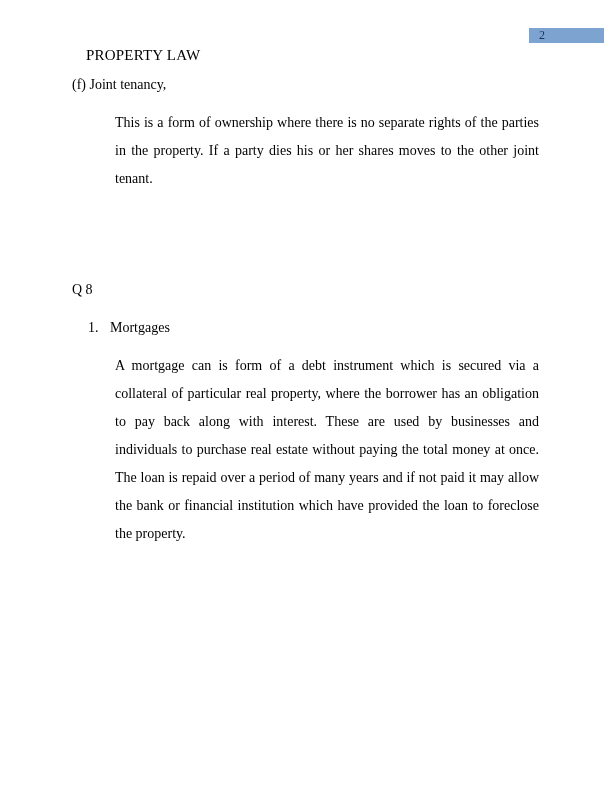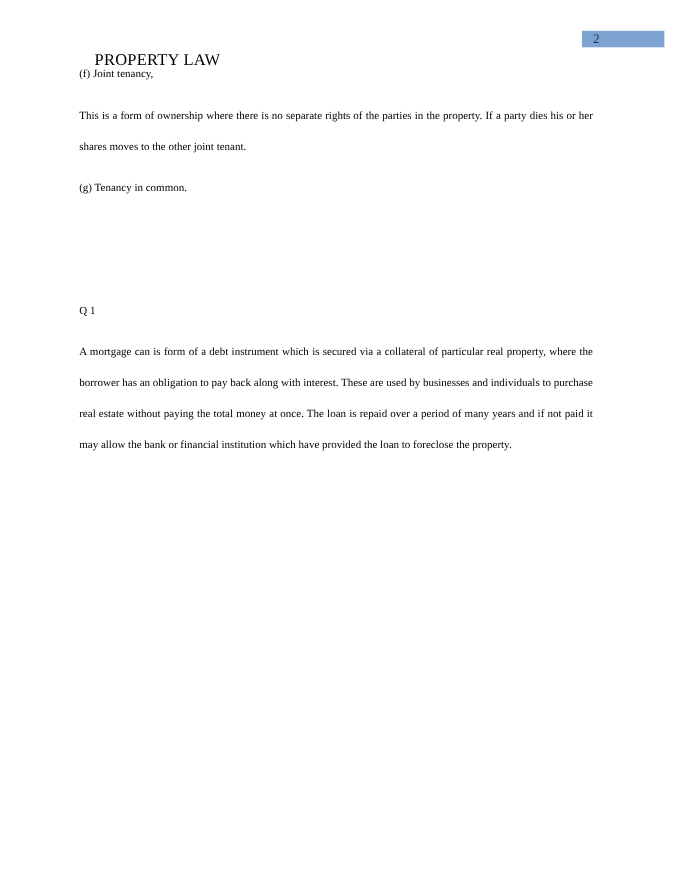--- a/index.html
+++ b/index.html
@@ -34,31 +34,32 @@
   }
   .doc-title {
     position: absolute;
     top: 47px;
     left: 86px;
     font-size: 15px;
     letter-spacing: 0.2px;
   }
   .content {
     position: absolute;
-    top: 54px;
+    top: 71px;
     left: 72px;
     width: 467px;
-    font-size: 10px;
+    font-size: 14px;
   }
   .content p {
     margin: 0 0 10px 0;
     line-height: 28px;
   }
   .content p.justified {
     text-align: justify;
+    margin-left: 43px;
   }
   .spacer {
     height: 73px;
   }
   .list-item {
     margin: 0 0 10px 0;
     line-height: 28px;
     padding-left: 16px;
   }
   .list-item .num {
@@ -76,27 +77,29 @@
   </div>
 
   <div class="doc-title">PROPERTY LAW</div>
 
   <div class="content">
 
     <p>(f) Joint tenancy,</p>
 
     <p class="justified">This is a form of ownership where there is no separate rights of the parties in the property. If a party dies his or her shares moves to the other joint tenant.</p>
 
-    <p>(g) Tenancy in common.</p>
 
 
     <div class="spacer"></div>
 
-    <p>Q 1</p>
+    <p>Q 8</p>
 
 
+    <div class="list-item">
+      <span class="num">1.</span><span>Mortgages</span>
+    </div>
 
     <p class="justified">A mortgage can is form of a debt instrument which is secured via a collateral of particular real property, where the borrower has an obligation to pay back along with interest. These are used by businesses and individuals to purchase real estate without paying the total money at once. The loan is repaid over a period of many years and if not paid it  may allow the bank or financial institution which have provided the loan to foreclose the property.</p>
 
 
   </div>
 
 </div>
 
 </body></html>

